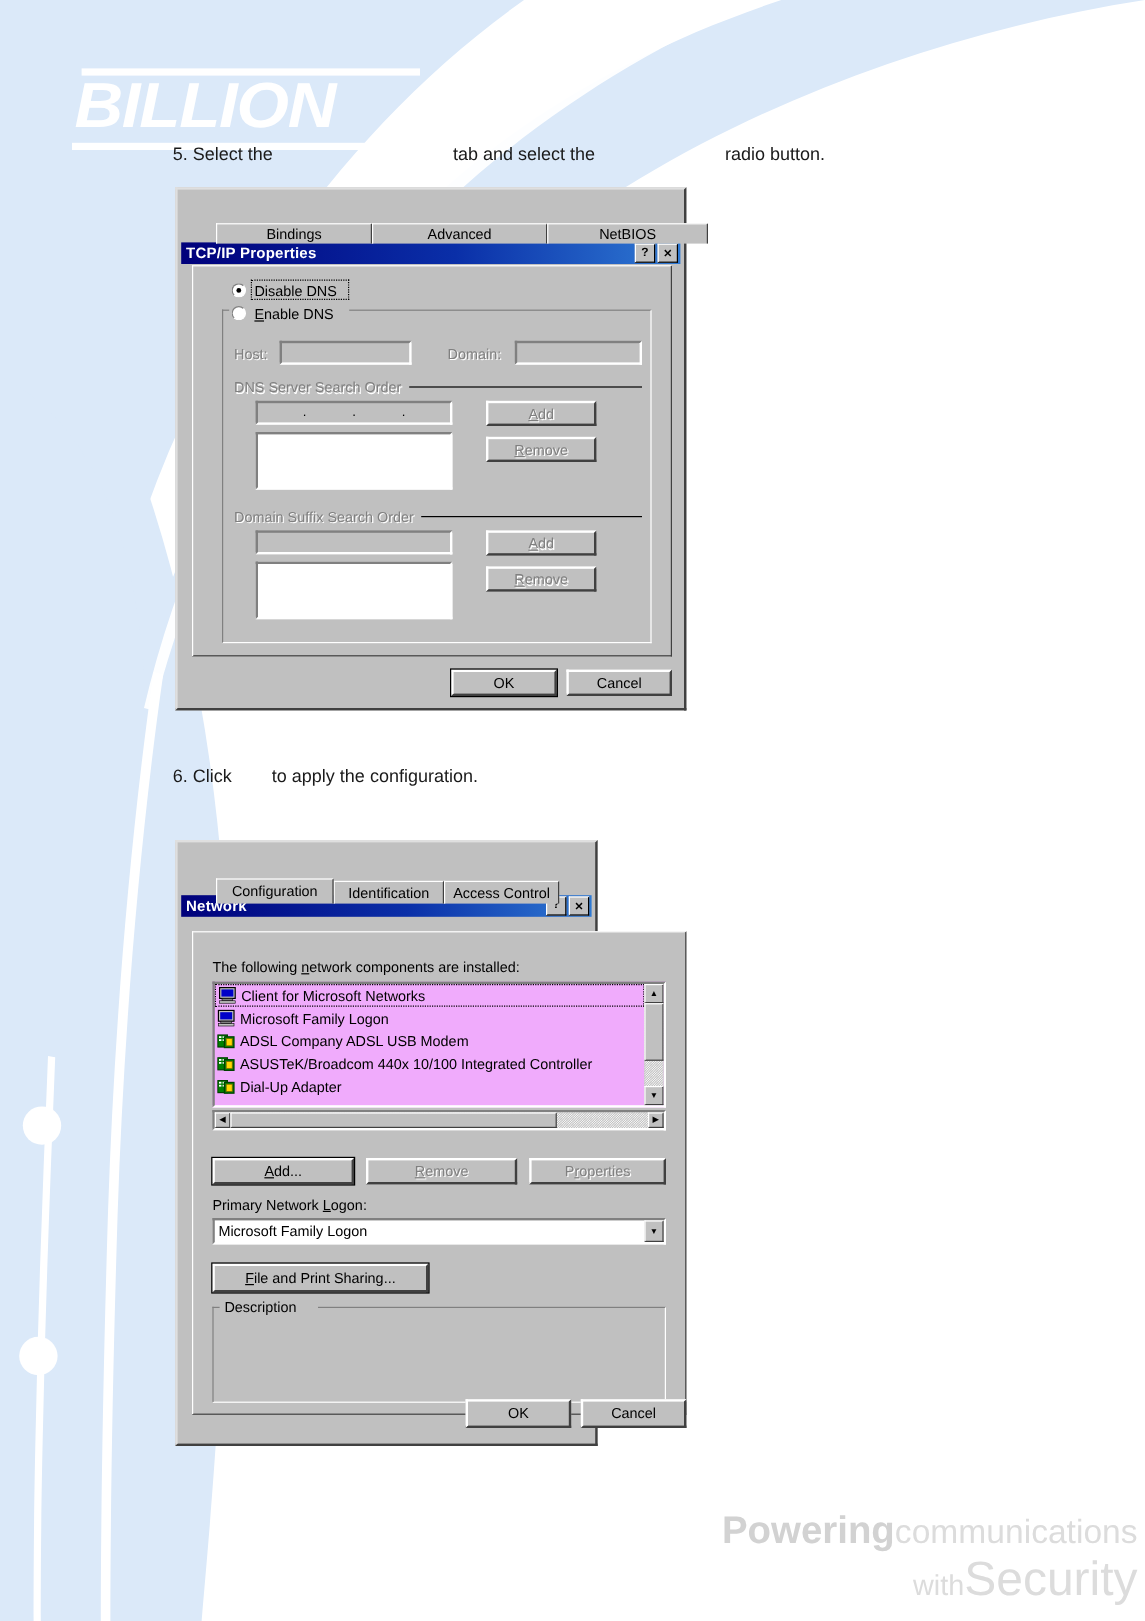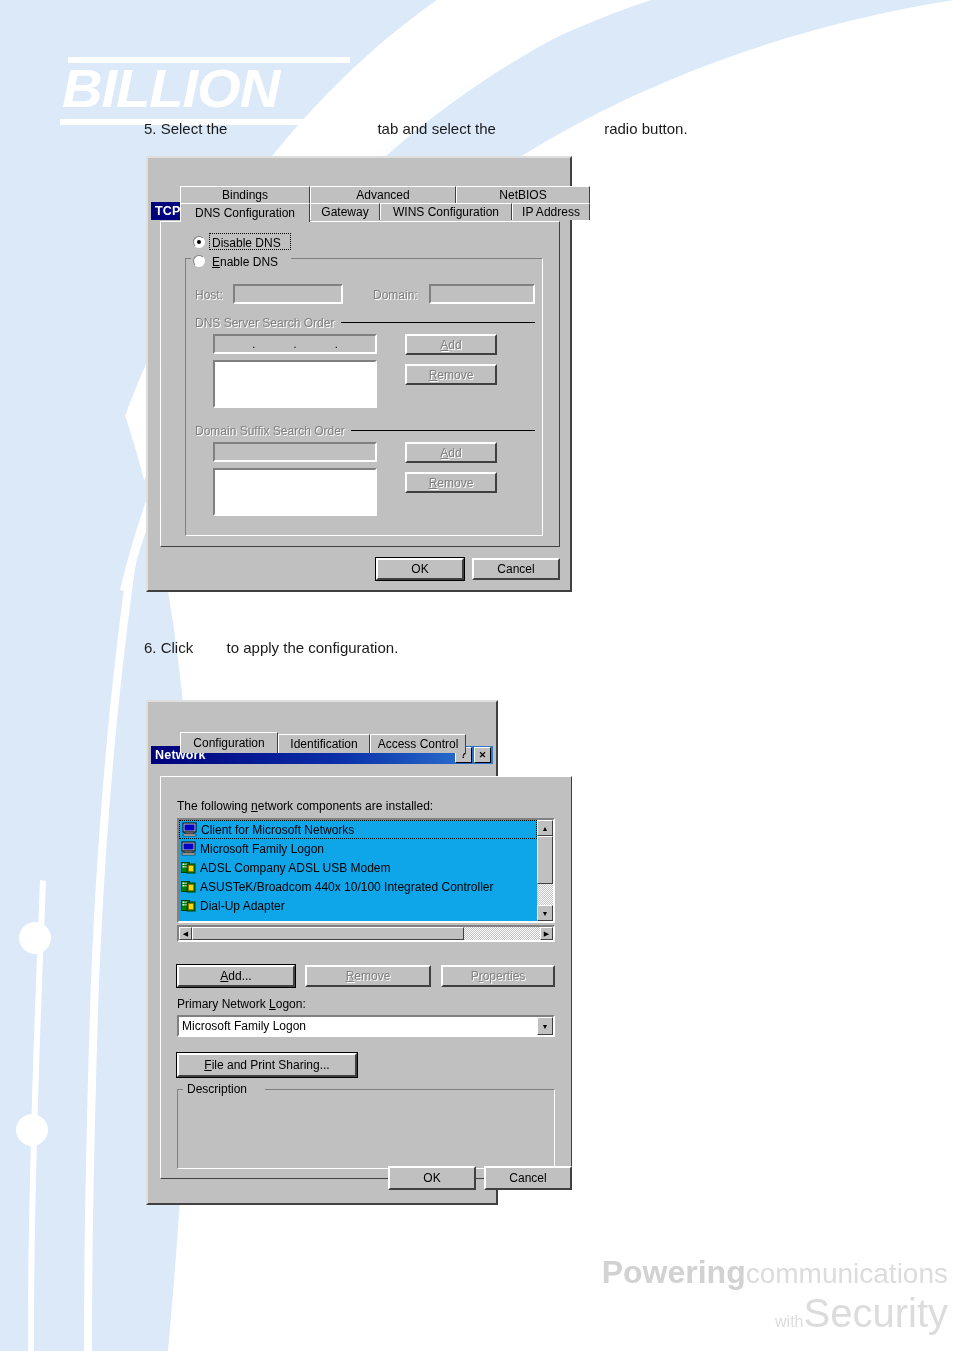--- a/index.html
+++ b/index.html
@@ -154,21 +154,21 @@
     border-right:1px solid #ffffff; border-bottom:1px solid #ffffff;
   }
 
   
   .ipfield { display:flex; align-items:center; }
   .ipseg { flex:1; height:100%; }
   .ipdot { width:5px; text-align:center; font-size:11px; color:#000; line-height:14px; }
 
   
   .listbox {
-    position:absolute; background:#0ea5e9;
+    position:absolute; background:#f0abfc;
     border-top:2px solid #808080; border-left:2px solid #808080;
     border-right:2px solid #ffffff; border-bottom:2px solid #ffffff;
     box-sizing:border-box; overflow:hidden;
   }
   .litem {
     height:19px; display:flex; align-items:center;
     font-size:12px; color:#000; padding-left:2px; box-sizing:border-box;
     white-space:nowrap;
   }
   .litem.sel { border:1px dotted #000; }
@@ -211,21 +211,21 @@
     box-sizing:border-box; display:flex; align-items:center; justify-content:center;
     font-size:7px;
   }
 
   
   .footer { position:absolute; right:6px; bottom:8px; text-align:right; color:#d6d6d6; }
   .f1 { font-size:32px; line-height:36px;margin-left:16px; }
   .f1 b { font-weight:bold; color:#d2d2d2; }
   .f1 span.light { font-weight:normal; color:#dcdcdc; font-size:28px; }
   .f2 { font-size:40px; line-height:42px; color:#dcdcdc; }
-  .f2 span.sm { font-size:16px; }
+  .f2 span.sm { font-size:24px; }
 </style>
 </head>
 <body>
 
 <svg id="bg" viewBox="0 0 954 1351" preserveAspectRatio="none">
   <defs>
     <clipPath id="clipAll">
         <rect x="0" y="0" width="954" height="1351"></rect>
       </clipPath>
   </defs>
@@ -279,34 +279,20 @@
         <span>Bindings</span>
       </div>
       <div class="tab" style="width:146px;">
         <span>Advanced</span>
       </div>
       <div class="tab" style="width:134px;">
         <span>NetBIOS</span>
       </div>
     </div>
 
-    <div class="tabstrip" style="left:12px; top:45px;">
-      <div class="tab active" style="width:130px; height:19px; border-bottom:none; background:#c0c0c0; z-index:3;">
-        <span>DNS Configuration</span>
-      </div>
-      <div class="tab" style="width:70px;">
-        <span>Gateway</span>
-      </div>
-      <div class="tab" style="width:132px;">
-        <span>WINS Configuration</span>
-      </div>
-      <div class="tab" style="width:78px;">
-        <span>IP Address</span>
-      </div>
-    </div>
 
     <div class="panel" style="left:12px; top:63px; width:400px; height:326px;">
 
       <div class="radio" style="left:32px; top:14px;">
         <div class="dot"></div>
       </div>
       <div class="focusbox" style="left:48px; top:11px; width:82px; height:17px;"></div>
       <div class="lbl" style="left:51px; top:14px;">Disable DNS</div>
 
       <div class="groupbox" style="left:24px; top:36px; width:358px; height:278px;"></div>

